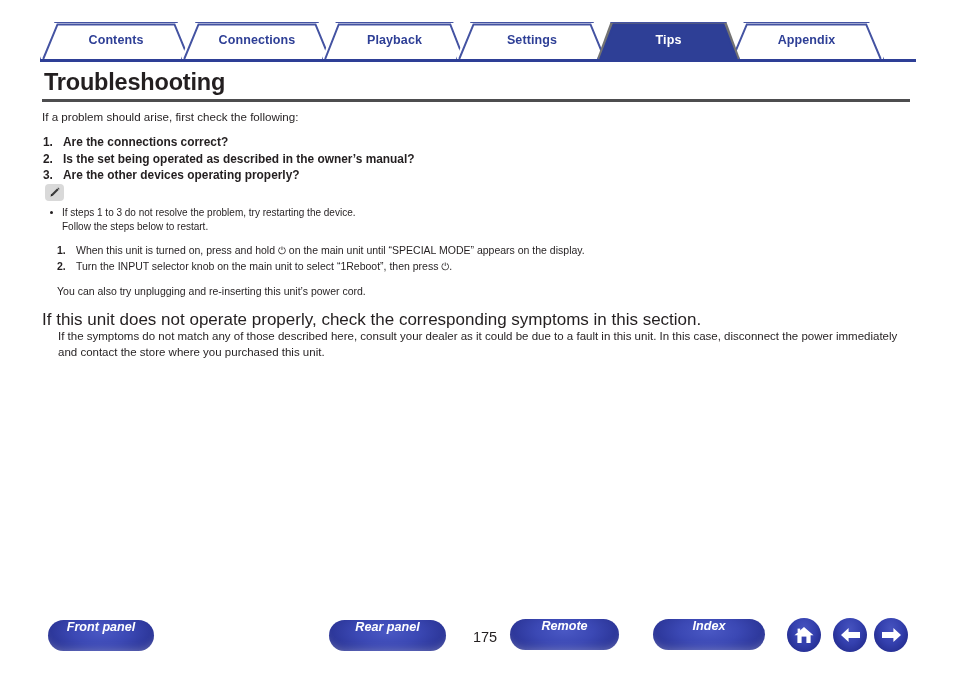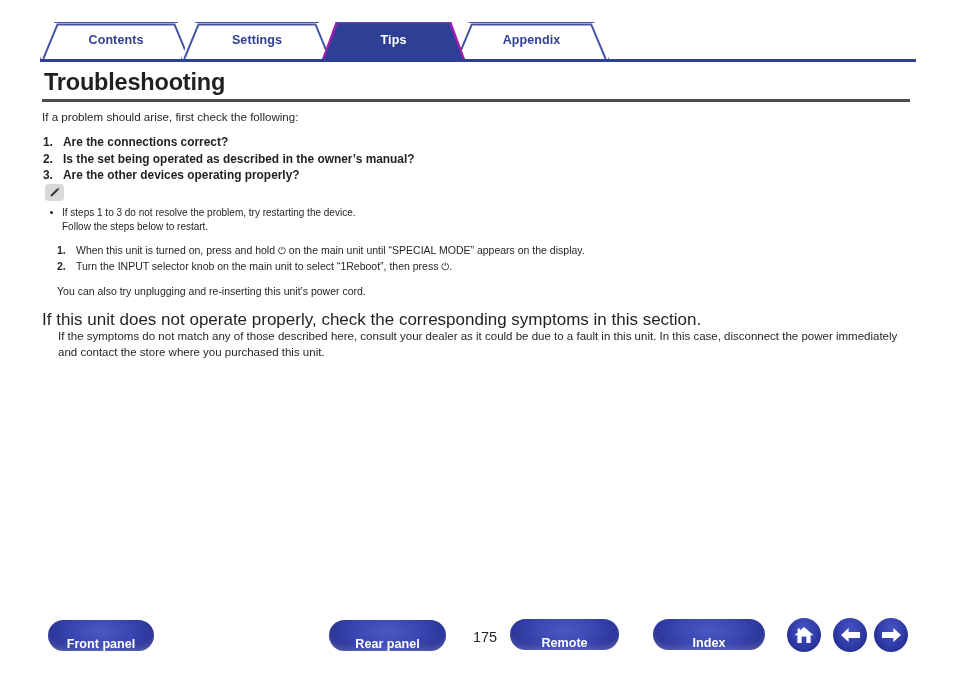--- a/index.html
+++ b/index.html
@@ -59,21 +59,21 @@
   
   .tab .edge {
     position: absolute;
     inset: 0;
     pointer-events: none;
   }
   .tab .edge svg { width: 100%; height: 100%; display: block; }
   .tab .label { position: relative; z-index: 2; }
 
   .tab.active {
-    background: #a21caf;
+    background: #737373;
     color: #ffffff;
     z-index: 5;
   }
   .tab.active .edge svg path { stroke: #2e3f96; fill: #2e3f96; }
 
   .tab-contents     { flex: 0 0 152px; }
   .tab-connections  { flex: 0 0 152px; }
   .tab-playback     { flex: 0 0 145px; }
   .tab-settings     { flex: 0 0 152px; }
   .tab-tips         { flex: 0 0 143px; }
@@ -254,23 +254,24 @@
     position: absolute;
     height: 31px;
     border-radius: 16px;
     background:
       radial-gradient(ellipse 70% 120% at 50% 38%, #4a58c4 0%, #3b48b4 38%, #2b3597 72%, #1b2270 100%);
     box-shadow: inset 0 -7px 9px -6px rgba(255,255,255,0.30);
     color: #ffffff;
     font-size: 12.6px;
     font-weight: bold;
     display: flex;
-    align-items: flex-end;
+    align-items: flex-start;
     justify-content: center;
     user-select: none;
+    font-style: italic;
   }
   .pill-front  { left: 48px;  top: 5px;  width: 106px; }
   .pill-disp   { left: 186px; top: 5px;  width: 116px; }
   .pill-rear   { left: 329px; top: 5px;  width: 117px; }
   .pill-remote { left: 510px; top: 4px;  width: 109px; }
   .pill-index  { left: 653px; top: 4px;  width: 112px; }
 
   .page-num {
     position: absolute;
     left: 456px;
@@ -306,21 +307,37 @@
 
     <div class="tab tab-contents">
       <span class="edge">
         <svg viewBox="0 0 100 37" preserveAspectRatio="none">
           <path d="M1.5 37 L11 1.5 L89 1.5 L98.5 37" fill="none" stroke="#4453a2" stroke-width="2" vector-effect="non-scaling-stroke"></path>
         </svg>
       </span>
       <span class="label">Contents</span>
     </div>
 
-
+    <div class="tab tab-connections">
+      <span class="edge">
+        <svg viewBox="0 0 100 37" preserveAspectRatio="none">
+          <path d="M1.5 37 L11 1.5 L89 1.5 L98.5 37" fill="none" stroke="#4453a2" stroke-width="2" vector-effect="non-scaling-stroke"></path>
+        </svg>
+      </span>
+      <span class="label">Connections</span>
+    </div>
+
+    <div class="tab tab-playback">
+      <span class="edge">
+        <svg viewBox="0 0 100 37" preserveAspectRatio="none">
+          <path d="M1.5 37 L11 1.5 L89 1.5 L98.5 37" fill="none" stroke="#4453a2" stroke-width="2" vector-effect="non-scaling-stroke"></path>
+        </svg>
+      </span>
+      <span class="label">Playback</span>
+    </div>
 
     <div class="tab tab-settings">
       <span class="edge">
         <svg viewBox="0 0 100 37" preserveAspectRatio="none">
           <path d="M1.5 37 L11 1.5 L89 1.5 L98.5 37" fill="none" stroke="#4453a2" stroke-width="2" vector-effect="non-scaling-stroke"></path>
         </svg>
       </span>
       <span class="label">Settings</span>
     </div>
 

